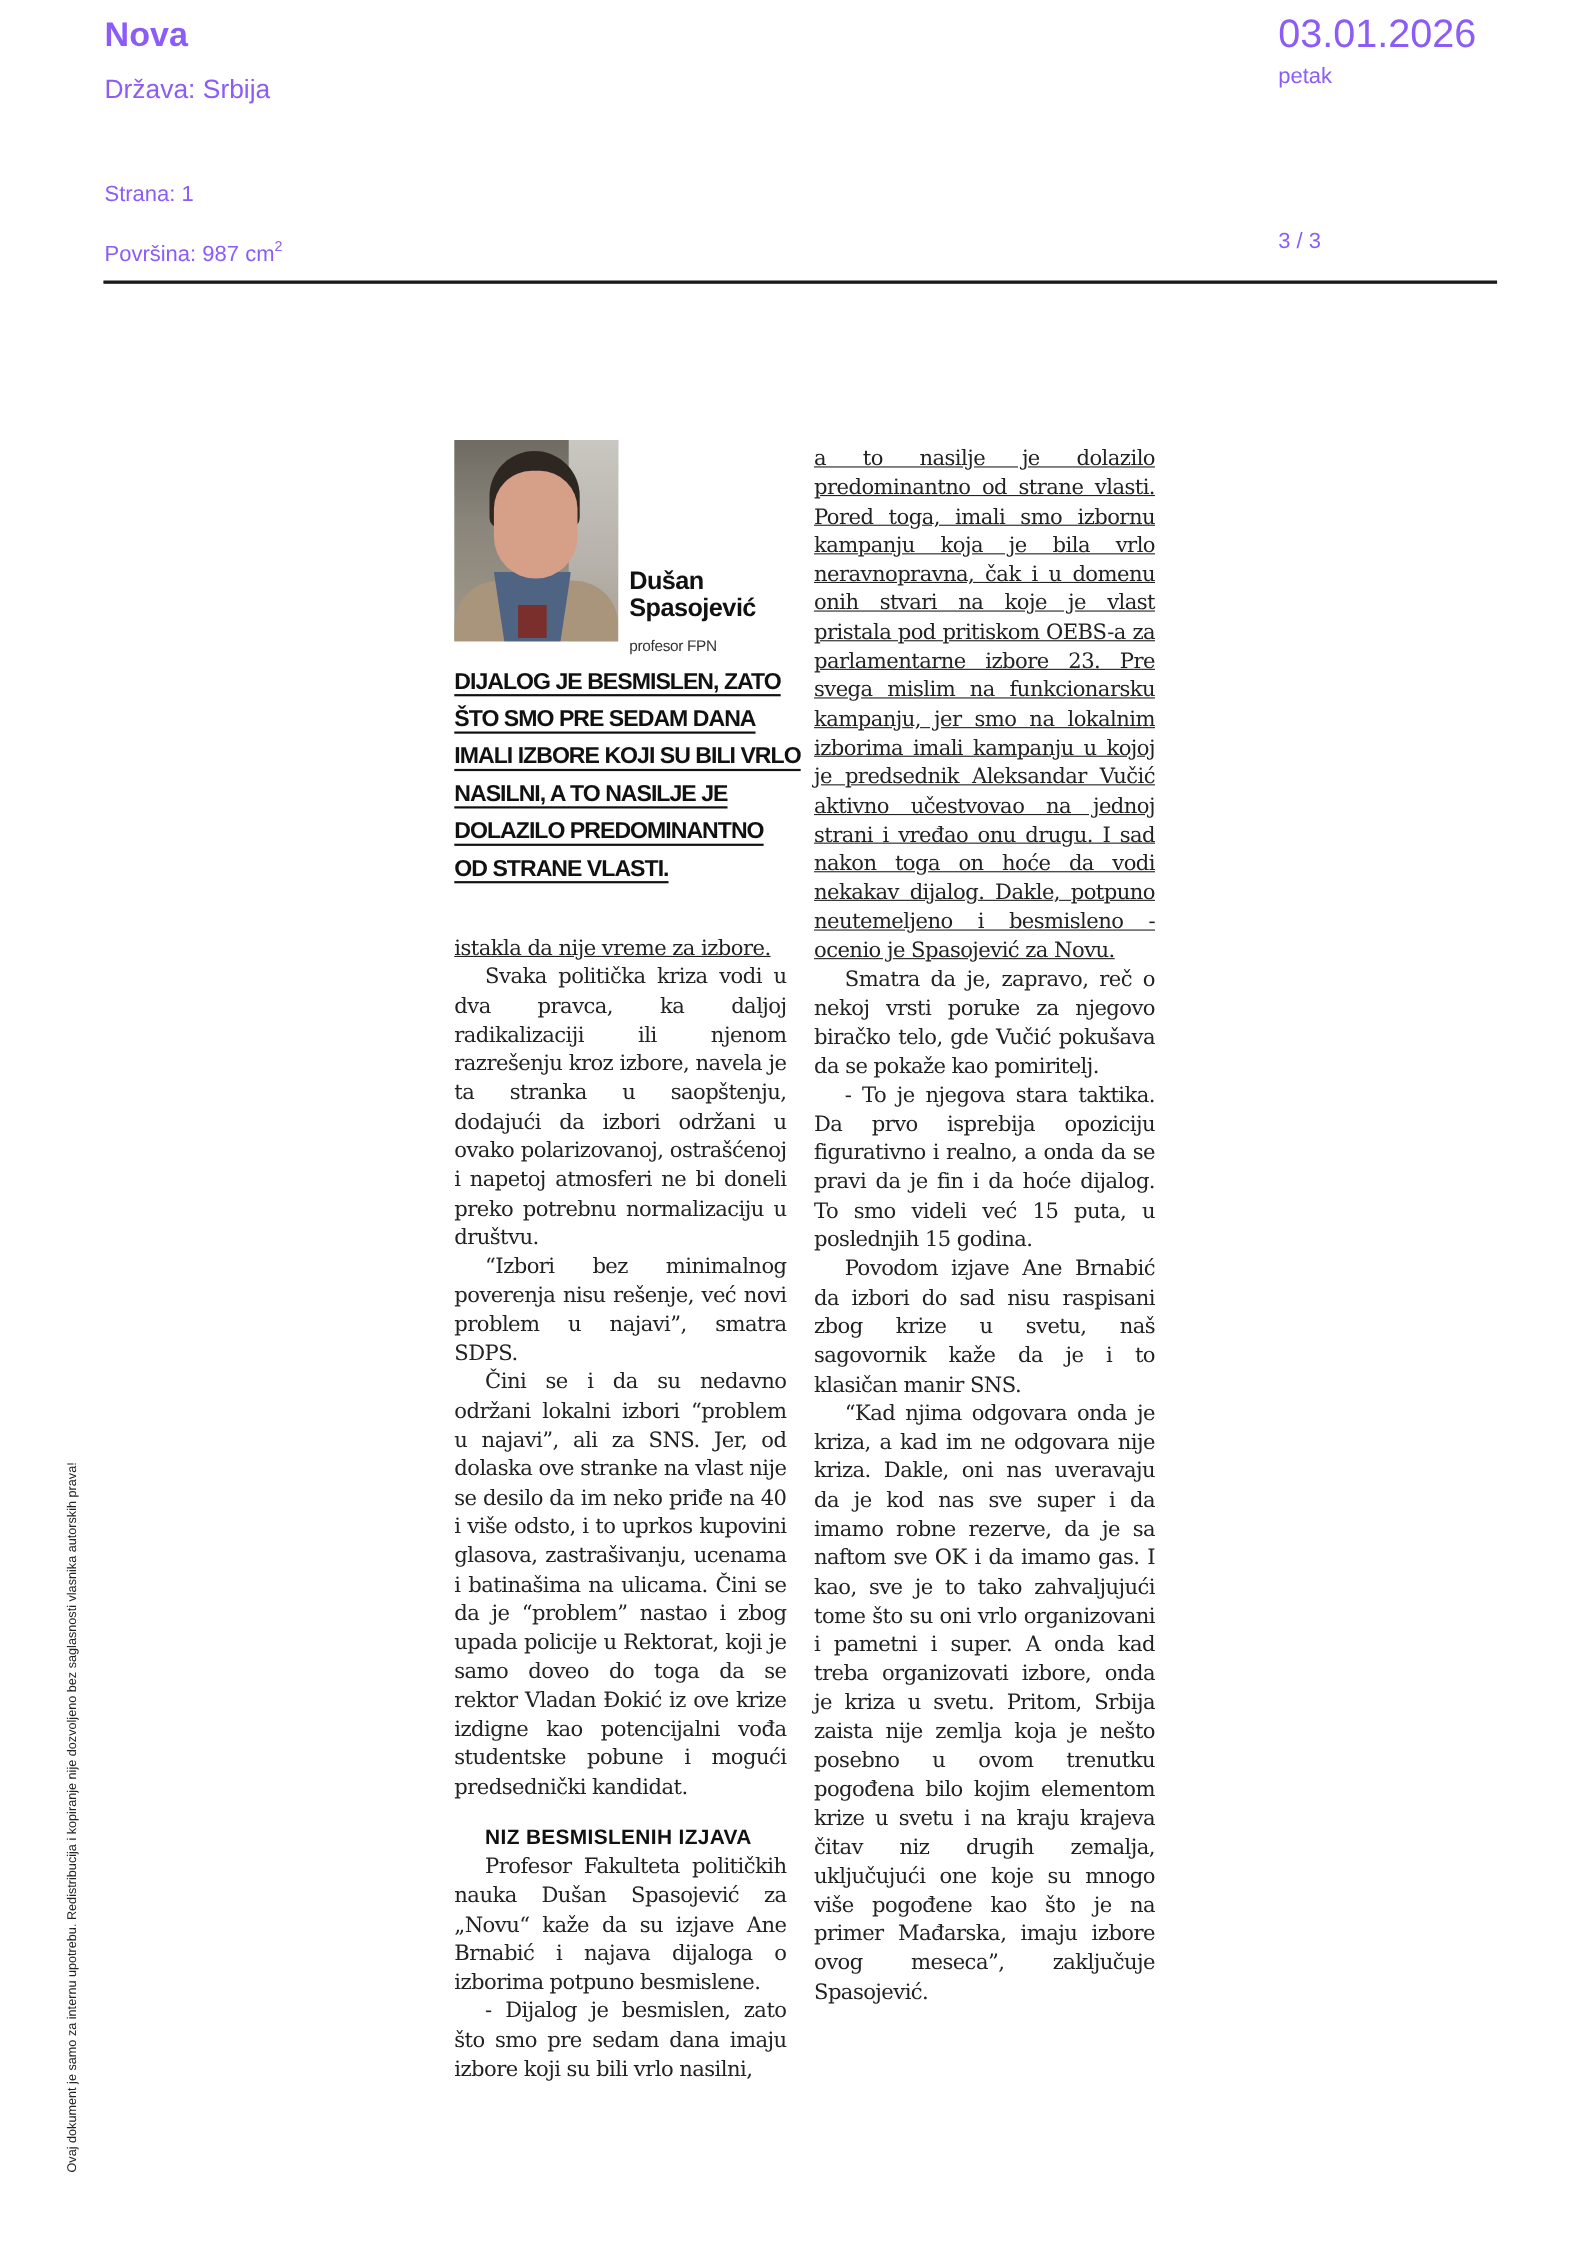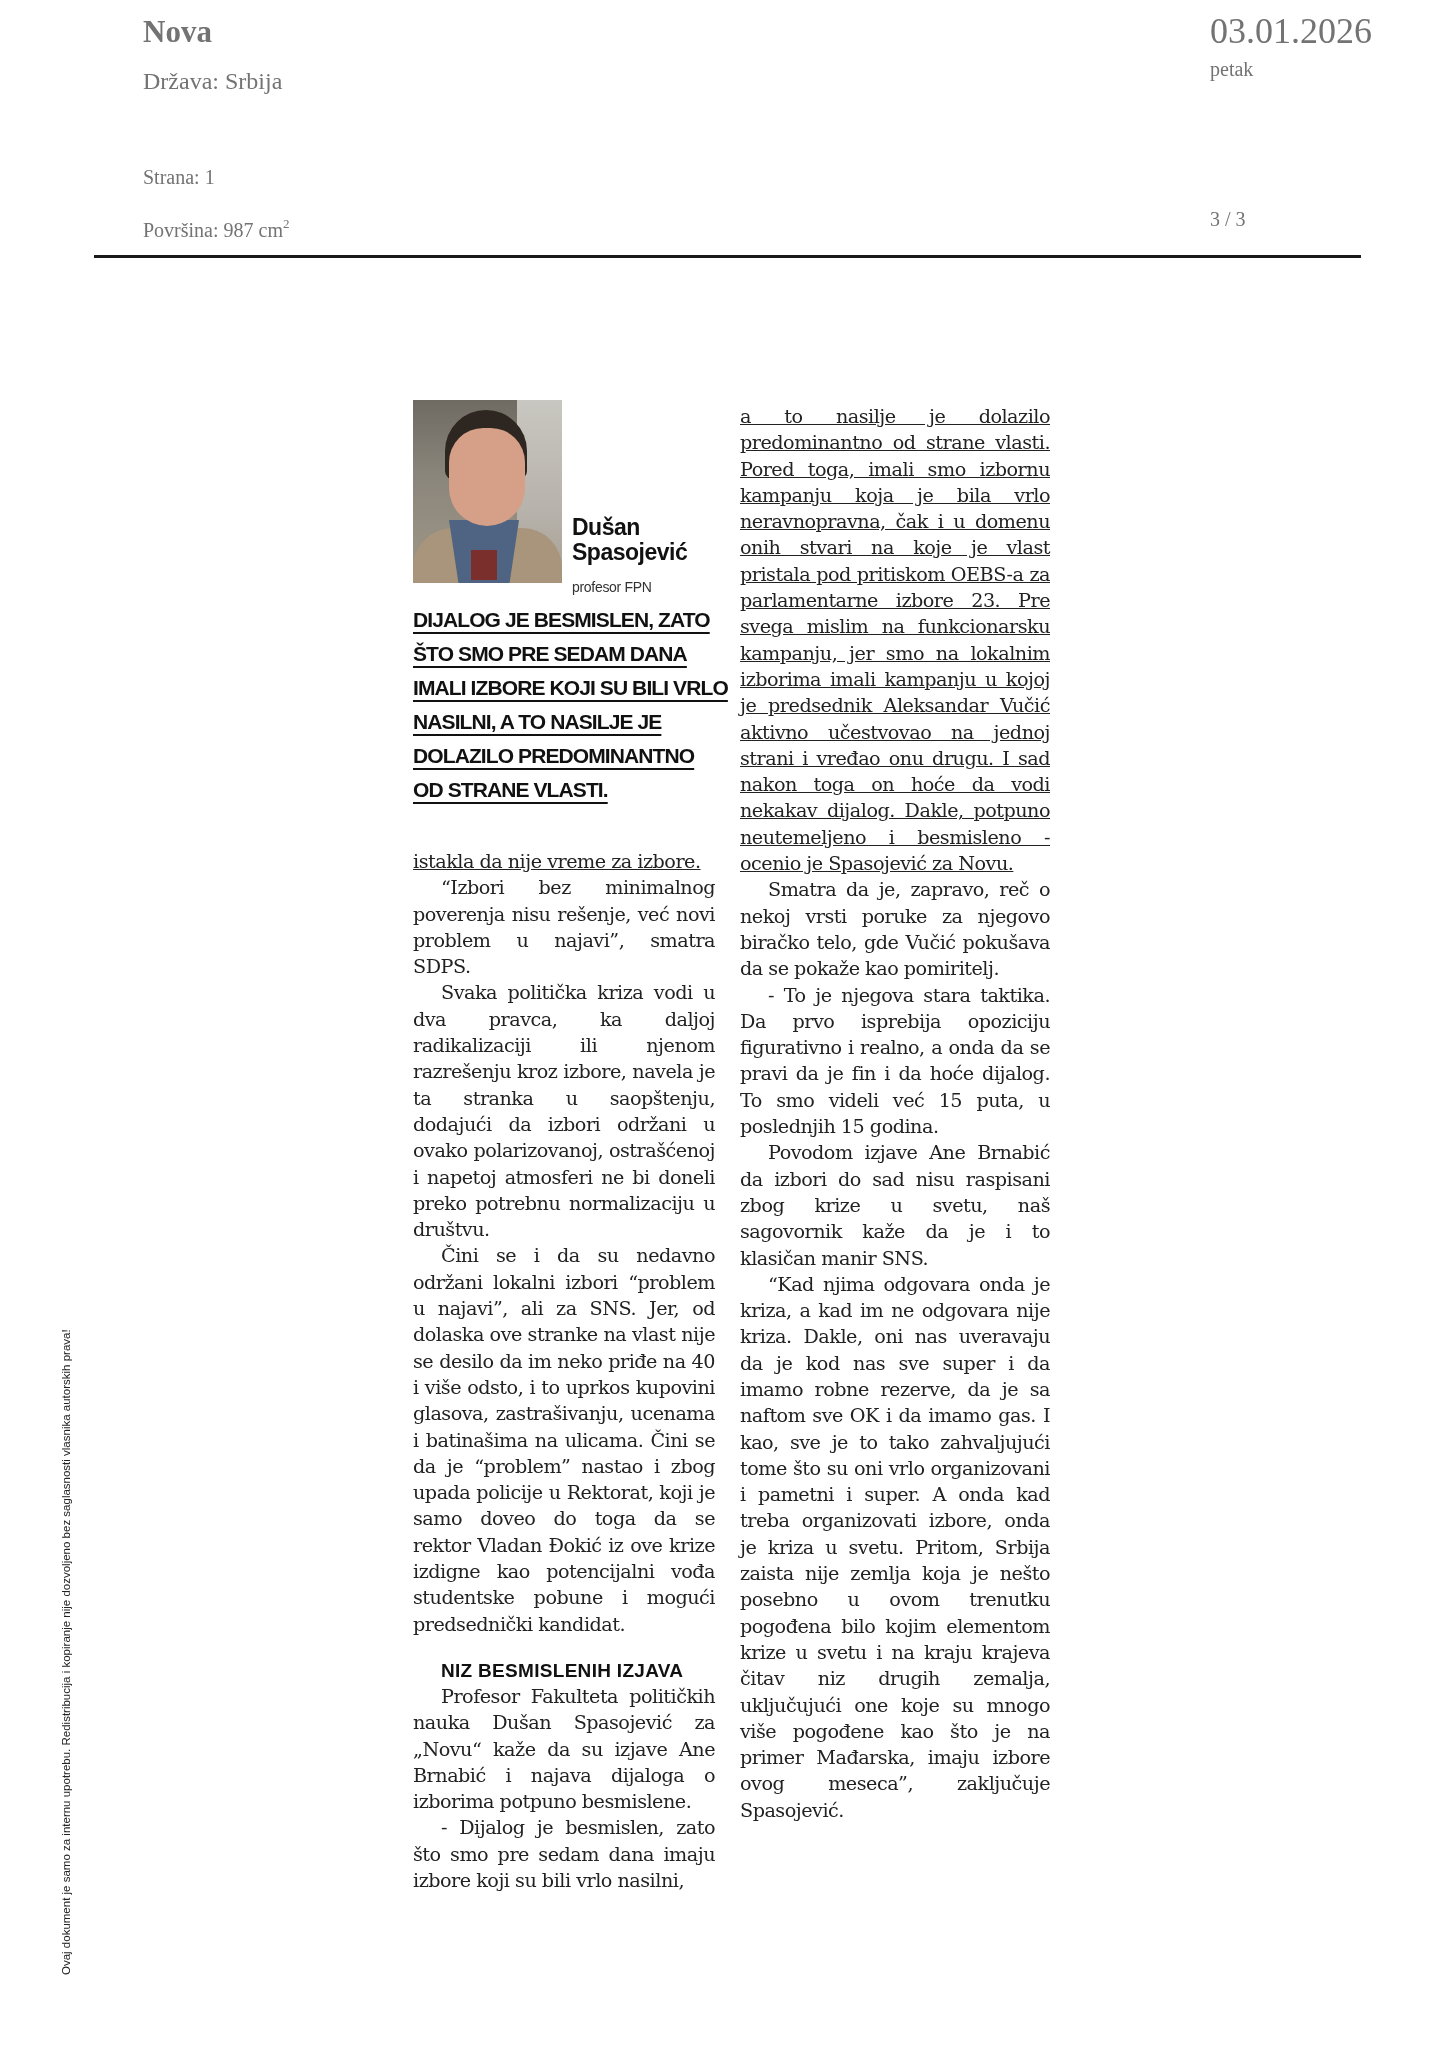--- a/index.html
+++ b/index.html
@@ -1,17 +1,17 @@
 <!DOCTYPE html>
 <html><head>
 <meta charset="utf-8">
 <style>
   html, body { margin: 0; padding: 0; background: #ffffff; }
   body { width: 1447px; height: 2047px; position: relative; overflow: hidden; color: #111; }
-  .hdr { position: absolute; font-family: Liberation Serif, serif; color: #737373; margin-left: 48px; }
+  .hdr { position: absolute; font-family: Liberation Sans, sans-serif; color: #8b5cf6; }
   #pub-name { left: 95px; top: 14px; font-size: 31px; font-weight: bold; }
   #country { left: 95px; top: 68px; font-size: 24px; }
   #page-label { left: 95px; top: 166px; font-size: 20px; }
   #area { left: 95px; top: 216px; font-size: 20px; }
   #area sup { font-size: 13px; vertical-align: 9px; }
   #date { left: 1162px; top: 10px; font-size: 36px; }
   #weekday { left: 1162px; top: 58px; font-size: 20px; }
   #page-count { left: 1162px; top: 208px; font-size: 20px; text-align: center; }
   #header-rule { position: absolute; left: 94px; top: 255px; width: 1267px; height: 3px; background: #1a1a1a; }
 
@@ -70,22 +70,22 @@
 <div id="byline">
   <div class="nm">Dušan</div>
   <div class="nm">Spasojević</div>
   <div class="role">profesor FPN</div>
 </div>
 
 <div id="pull-quote"><span>DIJALOG JE BESMISLEN, ZATO ŠTO SMO PRE SEDAM DANA IMALI IZBORE KOJI SU BILI VRLO NASILNI, A TO NASILJE JE DOLAZILO PREDOMINANTNO OD STRANE VLASTI.</span></div>
 
 <div class="col" id="col1">
   <p class="noindent">istakla da nije vreme za izbore.</p>
+  <p>Svaka politička kriza vodi u dva pravca, ka daljoj radikalizaciji ili njenom razrešenju kroz izbore, navela je ta stranka u saopštenju, dodajući da izbori održani u ovako polarizovanoj, ostrašćenoj i napetoj atmosferi ne bi doneli preko potrebnu normalizaciju u društvu.</p>
   <p>“Izbori bez minimalnog poverenja nisu rešenje, već novi problem u najavi”, smatra SDPS.</p>
-  <p>Svaka politička kriza vodi u dva pravca, ka daljoj radikalizaciji ili njenom razrešenju kroz izbore, navela je ta stranka u saopštenju, dodajući da izbori održani u ovako polarizovanoj, ostrašćenoj i napetoj atmosferi ne bi doneli preko potrebnu normalizaciju u društvu.</p>
   <p>Čini se i da su nedavno održani lokalni izbori “problem u najavi”, ali za SNS. Jer, od dolaska ove stranke na vlast nije se desilo da im neko priđe na 40 i više odsto, i to uprkos kupovini glasova, zastrašivanju, ucenama i batinašima na ulicama. Čini se da je “problem” nastao i zbog upada policije u Rektorat, koji je samo doveo do toga da se rektor Vladan Đokić iz ove krize izdigne kao potencijalni vođa studentske pobune i mogući predsednički kandidat.</p>
   <h3>NIZ BESMISLENIH IZJAVA</h3>
   <p>Profesor Fakulteta političkih nauka Dušan Spasojević za „Novu“ kaže da su izjave Ane Brnabić i najava dijaloga o izborima potpuno besmislene.</p>
   <p>- Dijalog je besmislen, zato što smo pre sedam dana imaju izbore koji su bili vrlo nasilni,</p>
 </div>
 
 <div class="col" id="col2">
   <p class="noindent">a to nasilje je dolazilo predominantno od strane vlasti. Pored toga, imali smo izbornu kampanju koja je bila vrlo neravnopravna, čak i u domenu onih stvari na koje je vlast pristala pod pritiskom OEBS-a za parlamentarne izbore 23. Pre svega mislim na funkcionarsku kampanju, jer smo na lokalnim izborima imali kampanju u kojoj je predsednik Aleksandar Vučić aktivno učestvovao na jednoj strani i vređao onu drugu. I sad nakon toga on hoće da vodi nekakav dijalog. Dakle, potpuno neutemeljeno i besmisleno - ocenio je Spasojević za Novu.</p>
   <p>Smatra da je, zapravo, reč o nekoj vrsti poruke za njegovo biračko telo, gde Vučić pokušava da se pokaže kao pomiritelj.</p>
   <p>- To je njegova stara taktika. Da prvo isprebija opoziciju figurativno i realno, a onda da se pravi da je fin i da hoće dijalog. To smo videli već 15 puta, u poslednjih 15 godina.</p>

